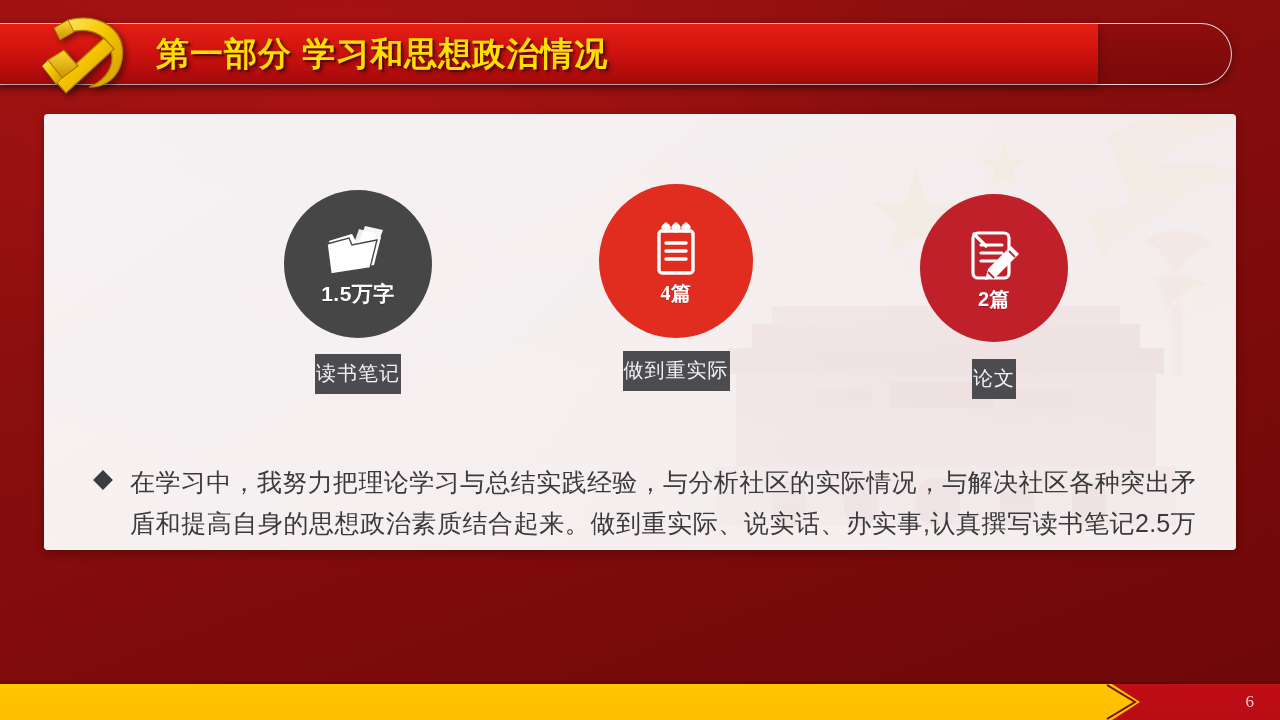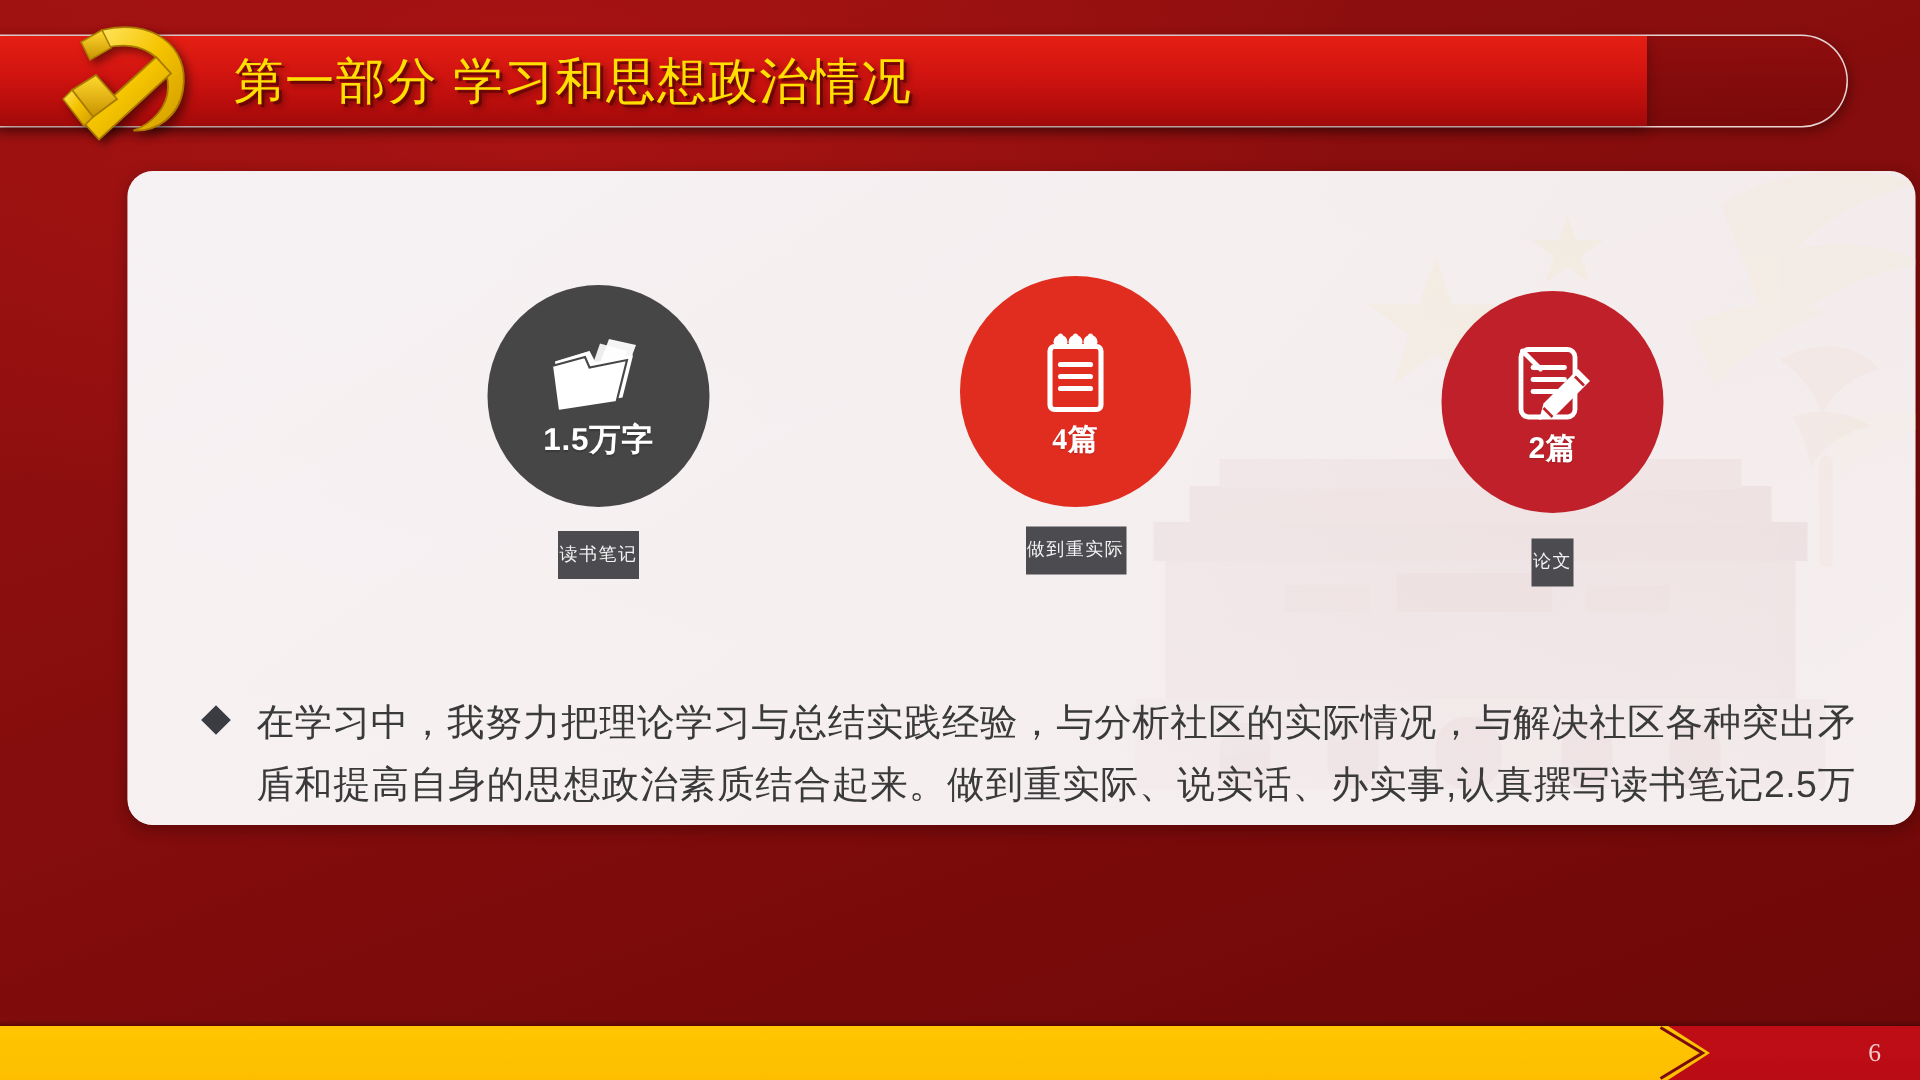--- a/index.html
+++ b/index.html
@@ -50,21 +50,21 @@
     background: linear-gradient(180deg, #e51f14 0%, #d21410 42%, #b60d0c 78%, #a00a0a 100%);
     box-shadow: 0 3px 8px rgba(0,0,0,0.32);
   }
   .header-title {
     position: absolute;
     left: 156px;
     top: 27px;
     height: 54px;
     line-height: 54px;
     font-size: 33px;
-    font-weight: normal;
+    font-weight: bold;
     letter-spacing: 1px;
     color: #ffe000;
     text-shadow: 2px 2px 0 rgba(90,5,5,0.75), 3px 3px 4px rgba(0,0,0,0.45);
     white-space: nowrap;
   }
   .emblem {
     position: absolute;
     left: 34px;
     top: 4px;
     width: 108px;
@@ -72,25 +72,24 @@
     filter: drop-shadow(3px 3px 3px rgba(0,0,0,0.45));
   }
 
   
   .card {
     position: absolute;
     left: 44px;
     top: 114px;
     width: 1192px;
     height: 436px;
-    border-radius: 17px;
+    border-radius: 4px;
     overflow: hidden;
     background: linear-gradient(145deg, #f6f2f3 0%, #f4eff0 35%, #f3ebeb 70%, #f5eeee 100%);
     box-shadow: 0 3px 10px rgba(0,0,0,0.28);
-    margin-left: 41px;
   }
   
   .wm-flag {
     position: absolute;
     right: -20px; top: -18px;
     width: 470px; height: 330px;
     opacity: 0.55;
     pointer-events: none;
   }
   
@@ -147,21 +146,21 @@
     text-shadow: 0 1px 1px rgba(0,0,0,0.18);
   }
   .circle-1 .circle-value { font-size: 21px; margin-top: 7px; }
   .circle-2 .circle-value { font-size: 20px; margin-top: 4px; }
   .circle-3 .circle-value { font-size: 20px; margin-top: 4px; }
 
   .badge {
     display: inline-block;
     background: #4b4b50;
     color: #f2f2f2;
-    font-size: 12px;
+    font-size: 20px;
     line-height: 1;
     padding: 9px 1px 11px;
     letter-spacing: 1px;
     white-space: nowrap;
   }
   .badge-wrap-1 { margin-top: 16px; }
   .badge-wrap-2 { margin-top: 13px; }
   .badge-wrap-3 { margin-top: 17px; }
 
   

